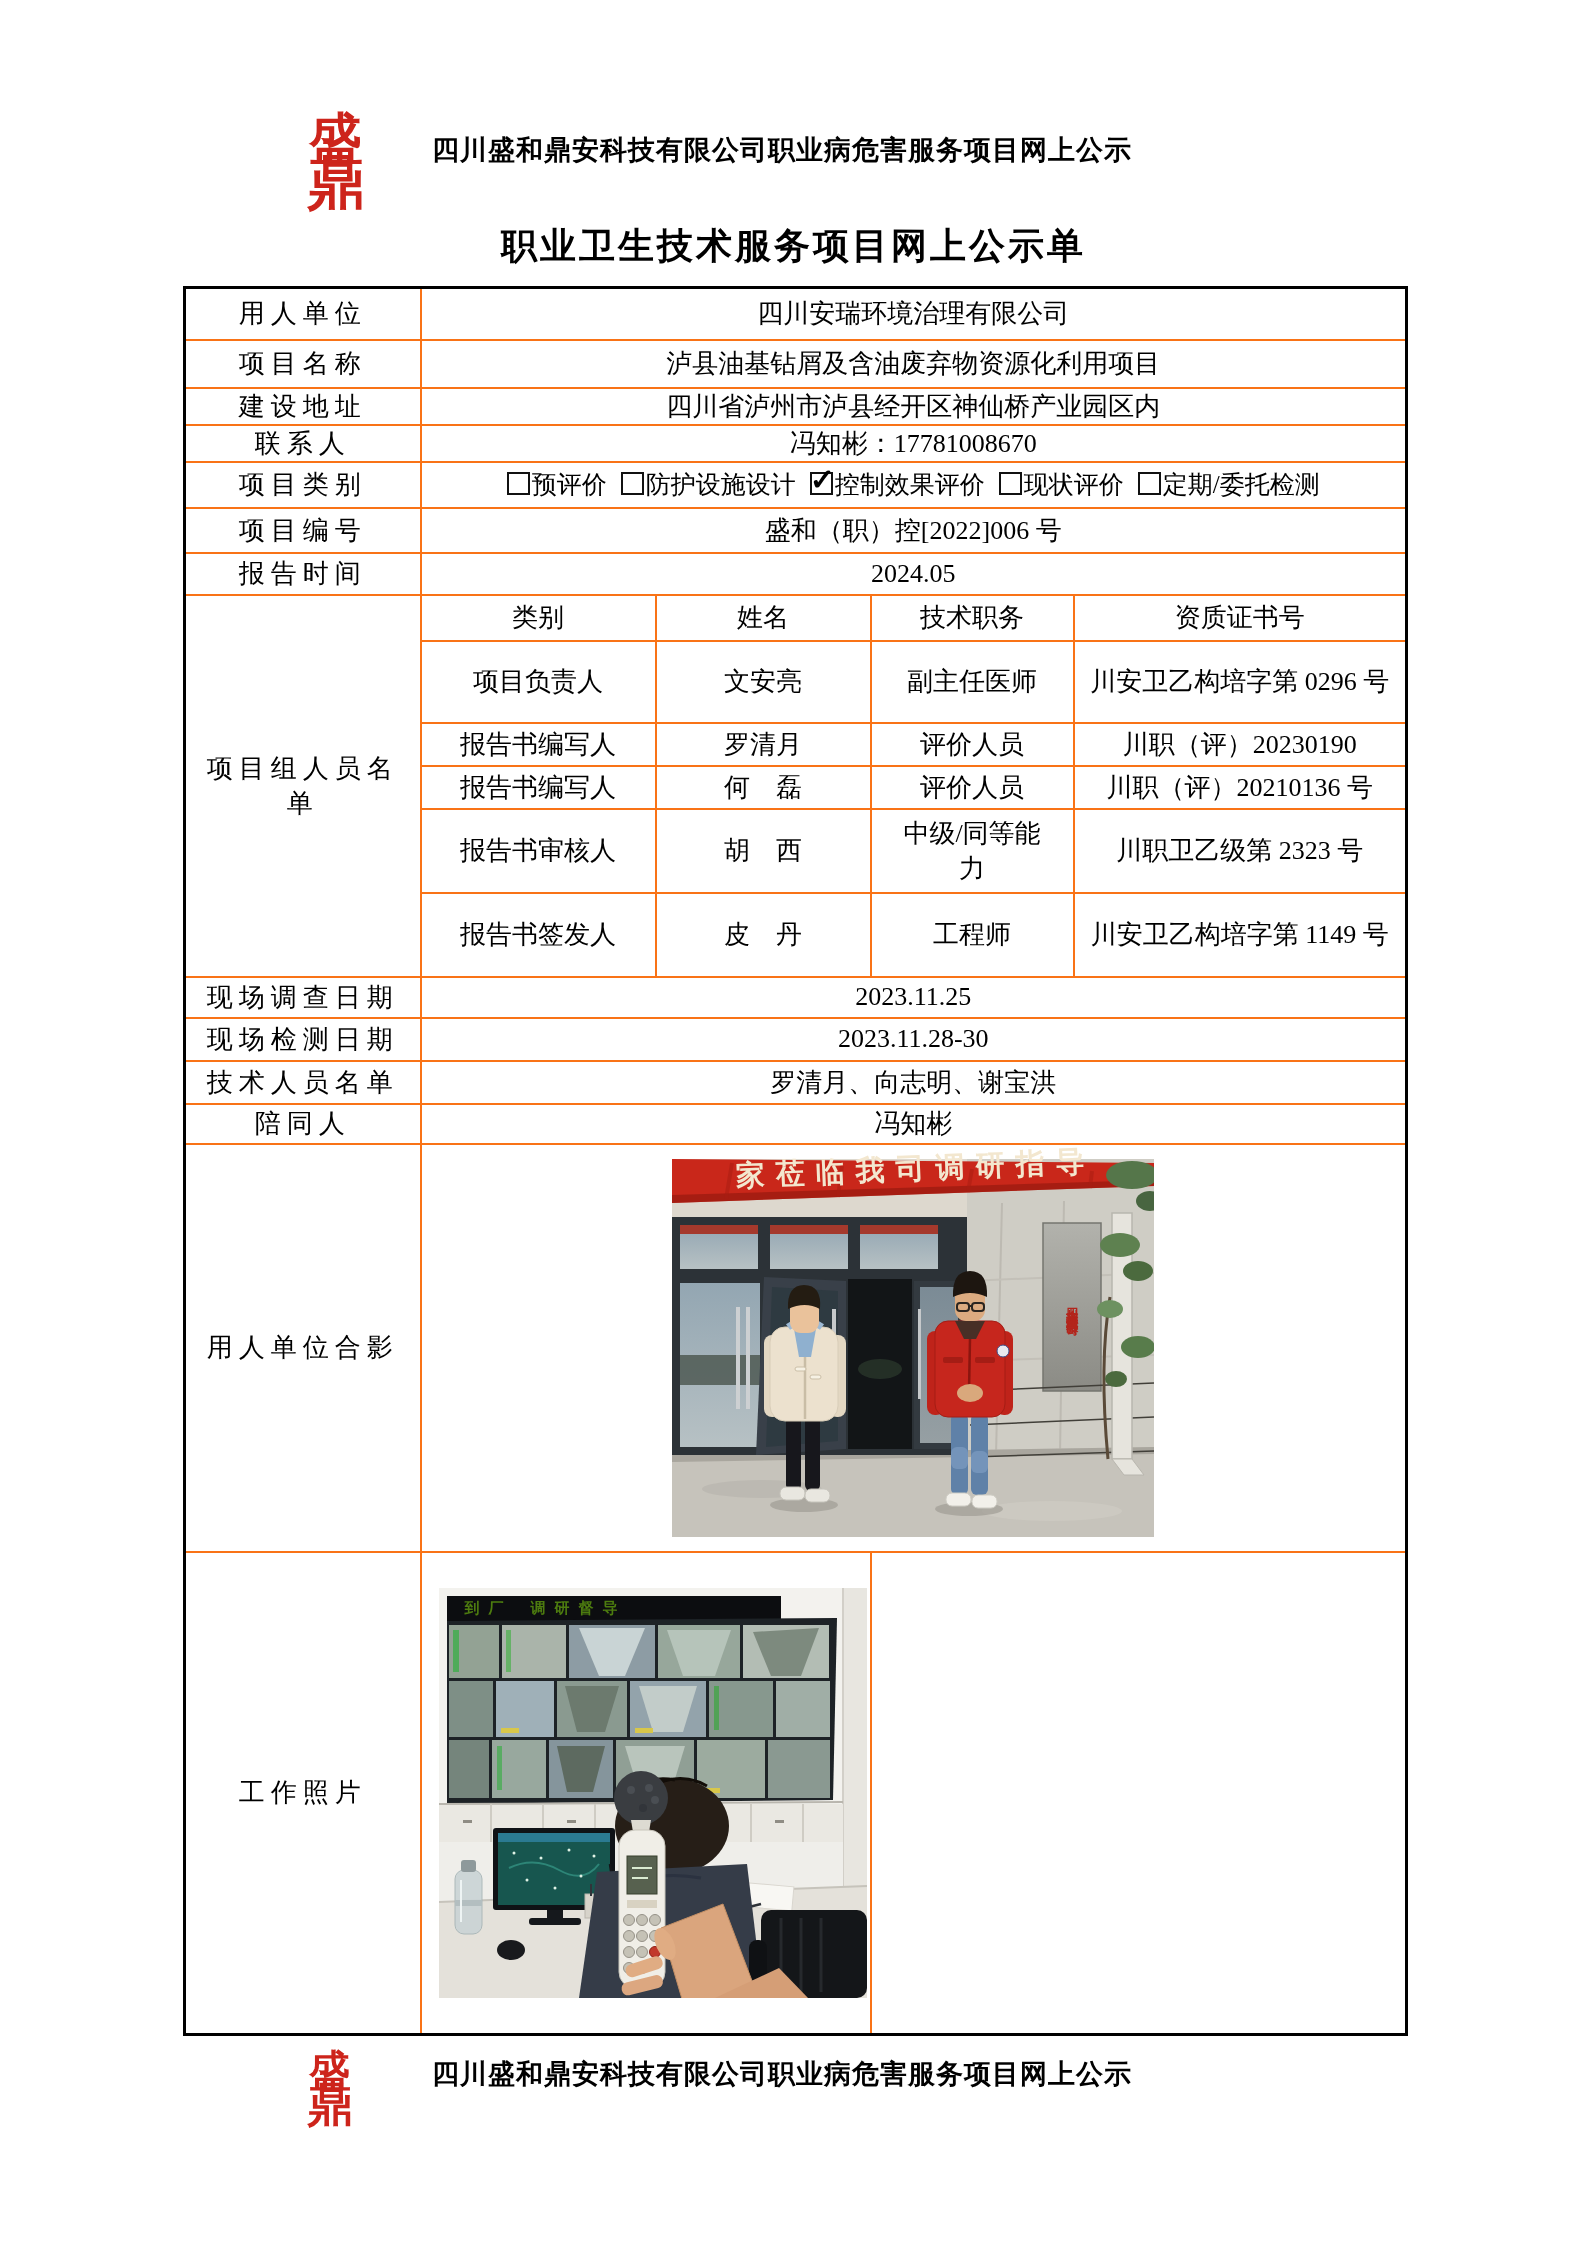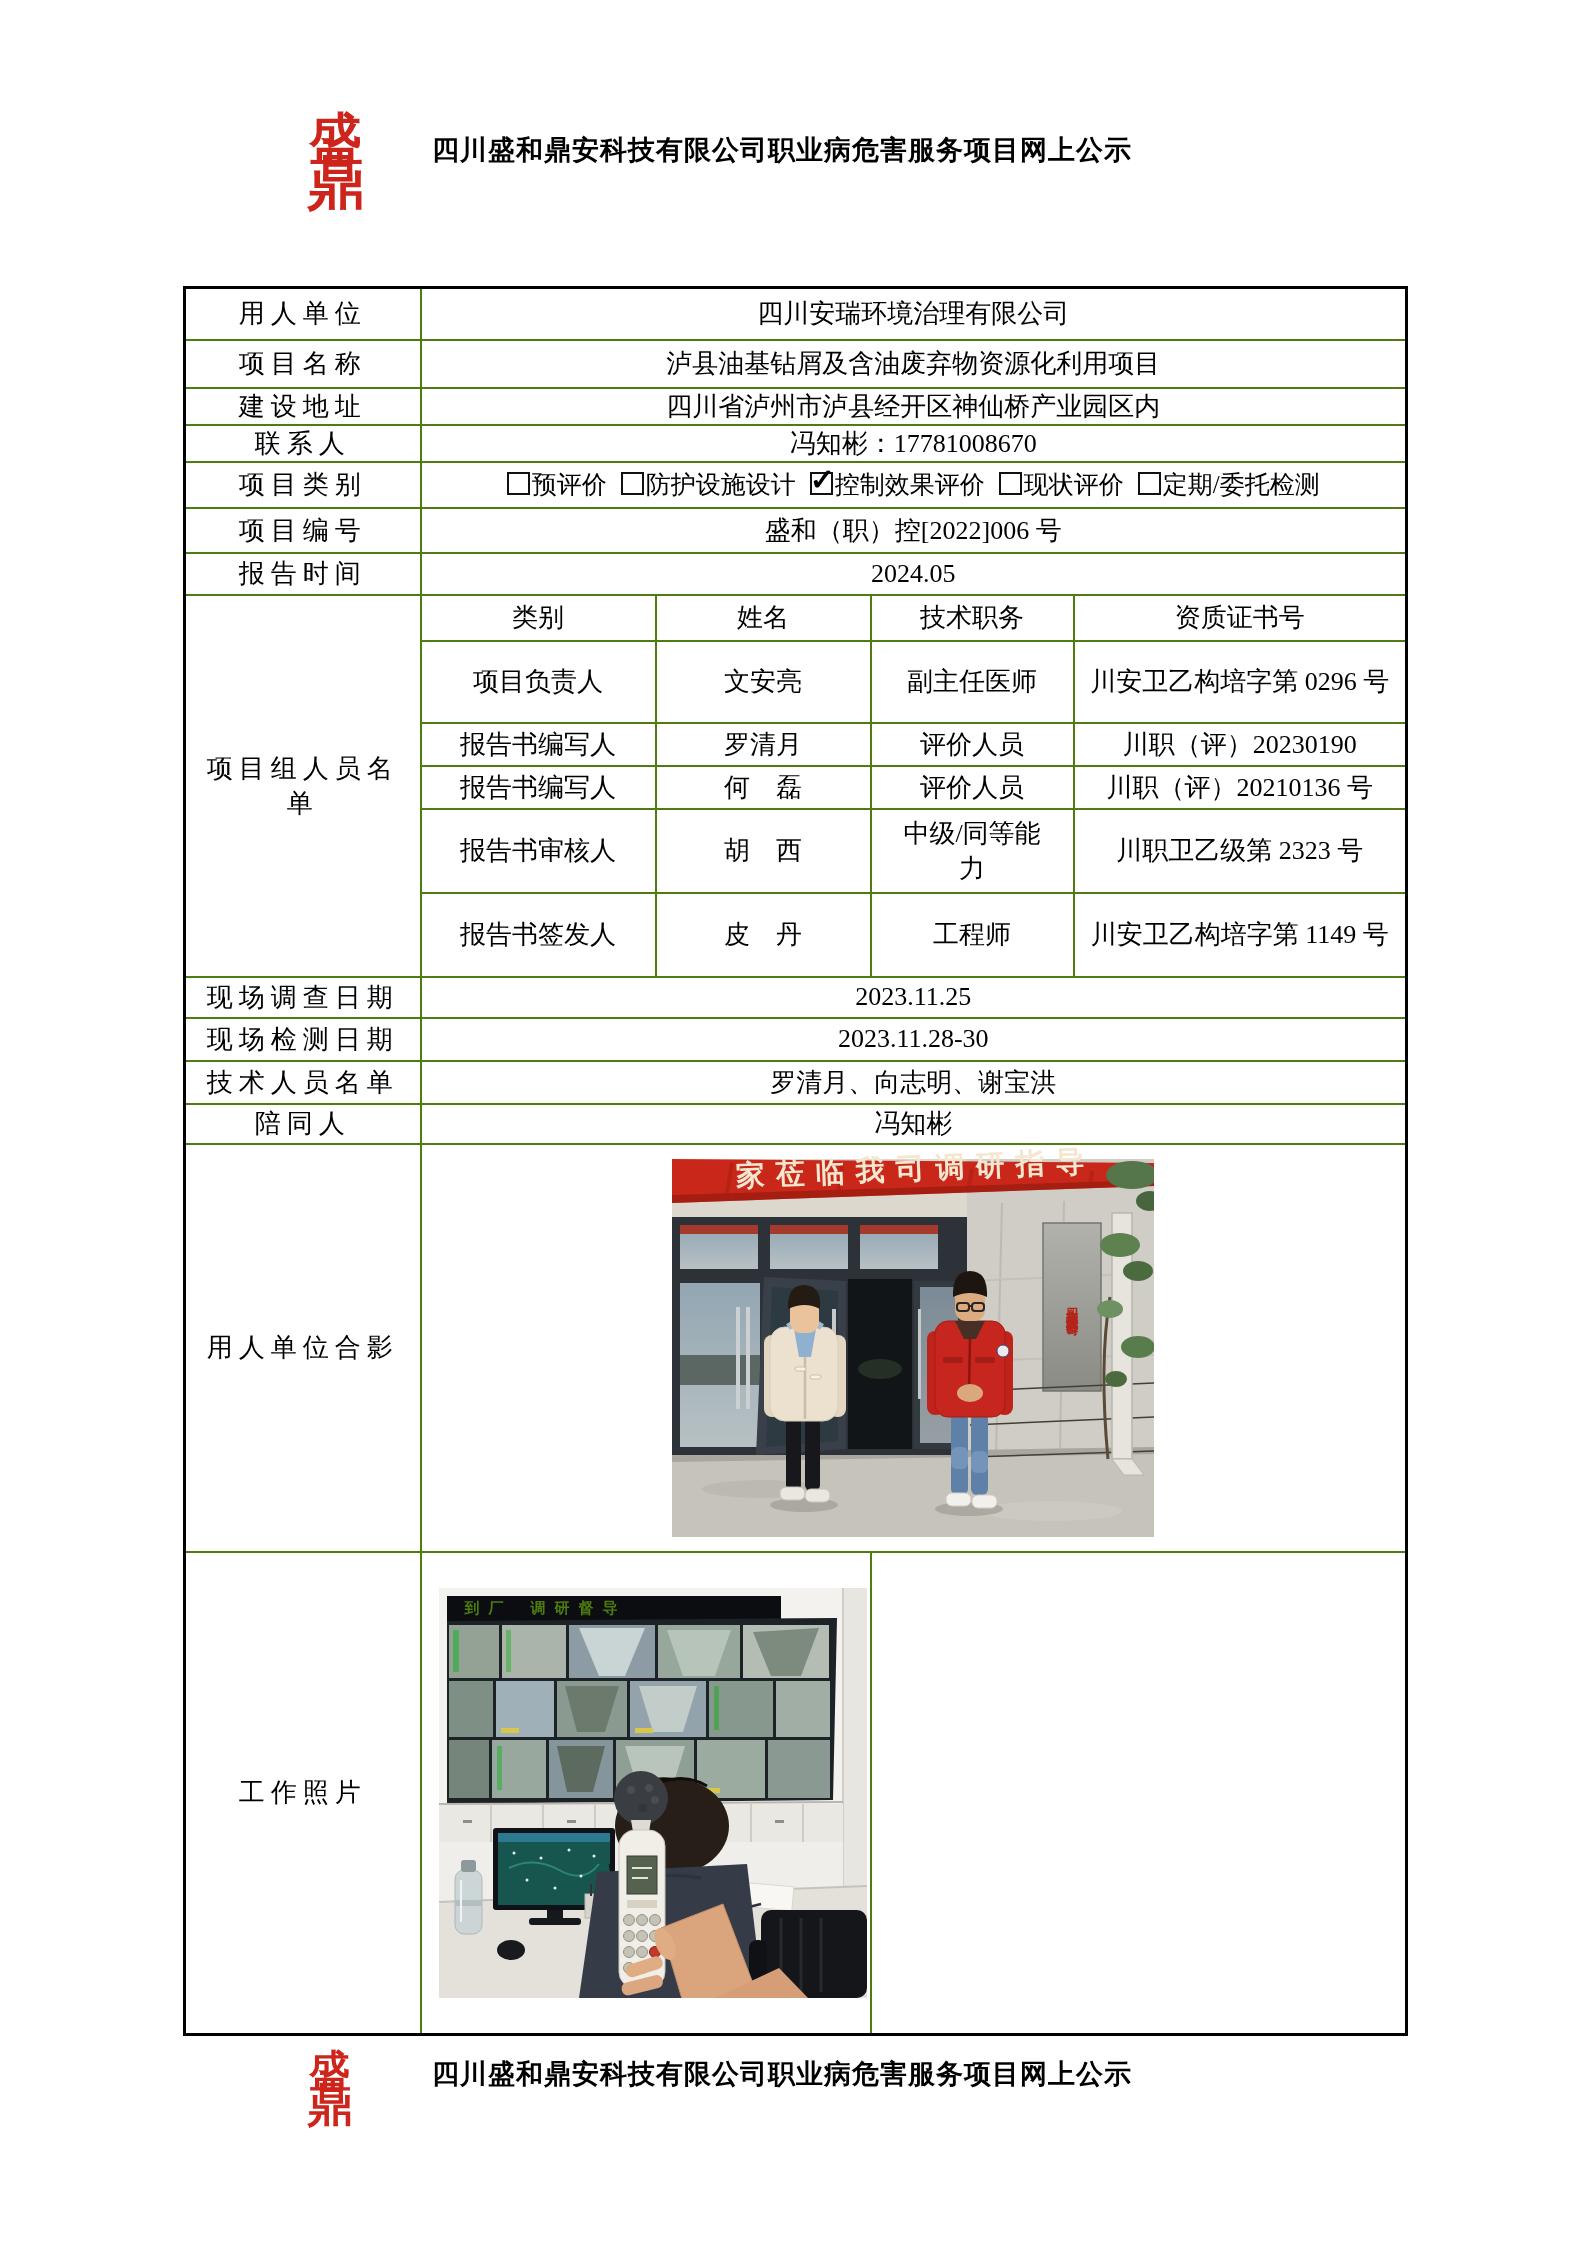--- a/index.html
+++ b/index.html
@@ -17,21 +17,21 @@
   .ftr-logo .logo-bottom{font-size:46px;margin-top:-10px;}
 
   .hdr-text{position:absolute;left:432px;top:132px;font-size:27px;font-weight:bold;letter-spacing:1px;}
   .ftr-text{position:absolute;left:432px;top:2056px;font-size:27px;font-weight:bold;letter-spacing:1px;}
   .title{position:absolute;left:0;top:222px;width:100%;text-align:center;
          font-size:36px;font-weight:bold;letter-spacing:3px;}
 
   
   table.main{position:absolute;left:183px;top:286px;width:1222px;
              border-collapse:collapse;table-layout:fixed;border:3px solid #000;}
-  table.main td{border:2px solid #4d7c0f;text-align:center;vertical-align:middle;
+  table.main td{border:2px solid #f97316;text-align:center;vertical-align:middle;
                 font-size:26px;padding:0 6px;overflow:hidden;}
   .lbl{letter-spacing:6px;}
   .cert{padding:0 16px;}
   .narrow{padding:0 12px;}
 
   
   .opts{display:flex;justify-content:center;align-items:center;gap:14px;
         font-size:25px;white-space:nowrap;}
   .box{width:19px;height:19px;border:2px solid #111;display:inline-block;
        margin-right:2px;position:relative;vertical-align:-2px;}
@@ -56,20 +56,21 @@
 </head>
 <body>
 
 <div class="page">
 
   <div class="logo hdr-logo">
     <span class="logo-top">盛</span>
     <span class="logo-bottom">鼎</span>
   </div>
   <div class="hdr-text">四川盛和鼎安科技有限公司职业病危害服务项目网上公示</div>
+  <div class="title">职业卫生技术服务项目网上公示单</div>
 
   <table class="main">
     <colgroup>
       <col style="width:236px">
         <col style="width:235px">
         <col style="width:215px">
       <col style="width:203px">
         <col style="width:333px">
     </colgroup>
     <tbody>

